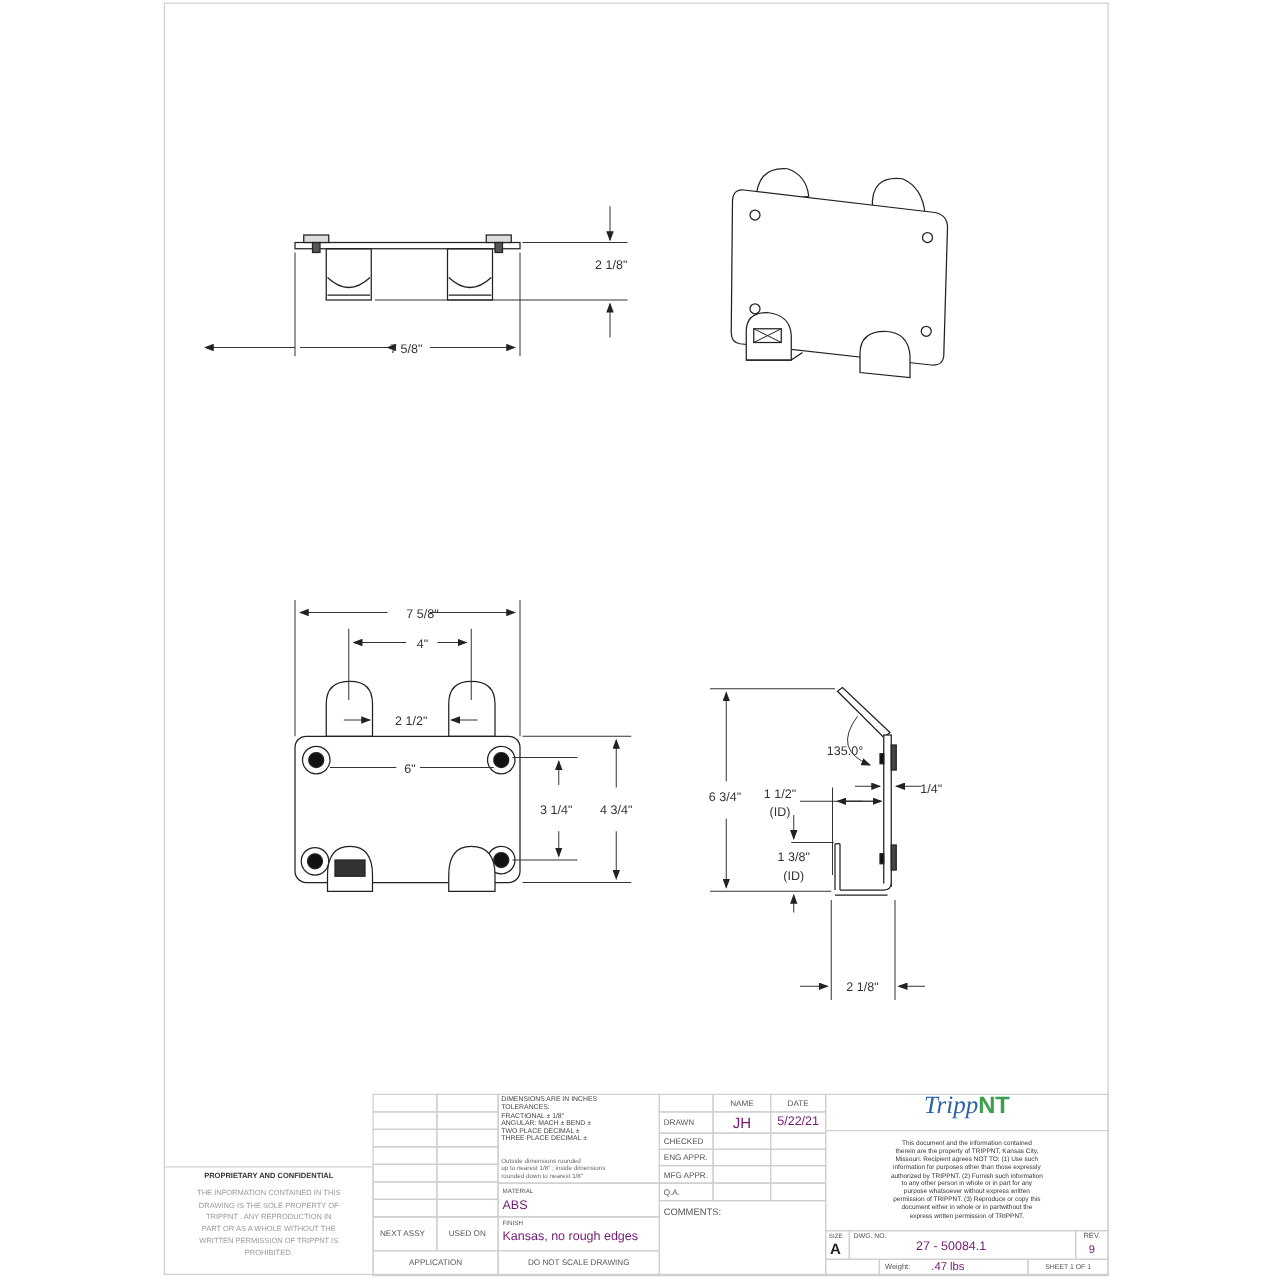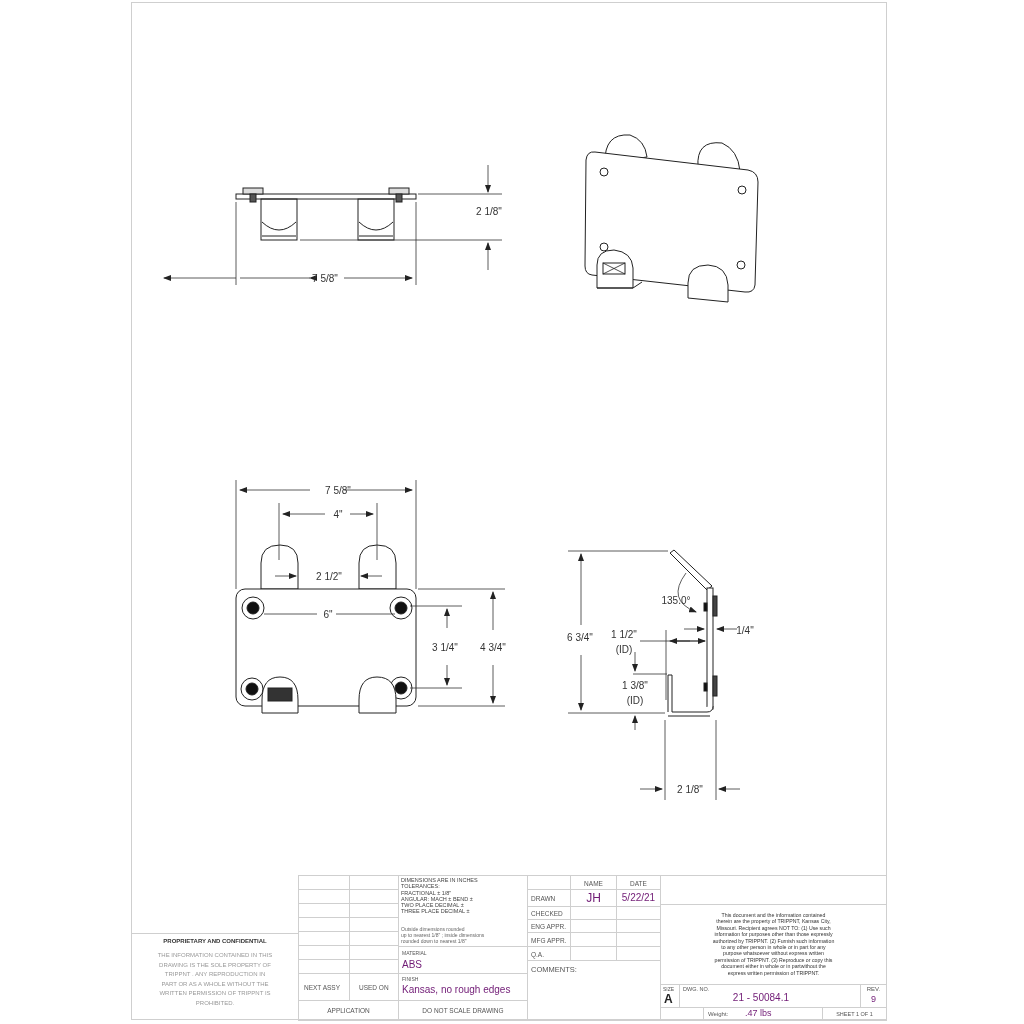--- a/index.html
+++ b/index.html
@@ -247,40 +247,43 @@
 
   <div class="cell" style="left:527px;top:946px;width:44px;height:15px;"></div>
   <div class="cell" style="left:570px;top:946px;width:47px;height:15px;"></div>
   <div class="cell" style="left:616px;top:946px;width:45px;height:15px;"></div>
   <div class="lbl" style="left:531px;top:951px;">Q.A.</div>
 
   <div class="cell" style="left:527px;top:960px;width:134px;height:61px;"></div>
   <div class="lbl" style="left:531px;top:965px;font-size:7.5px;">COMMENTS:</div>
 
   <div class="cell" style="left:660px;top:875px;width:227px;height:110px;"></div>
+  <div style="position:absolute;left:660px;top:873px;width:227px;text-align:center;">
+    <span style="font-family: &quot;Liberation Serif&quot;, serif; font-style: italic; font-size: 20px; color: rgb(43, 95, 168);" id="logo-script">Tripp</span><span style="font-family: &quot;Liberation Sans&quot;, sans-serif; font-weight: bold; font-size: 19px; color: rgb(58, 160, 74);" id="logo-block">NT</span>
+  </div>
   <div class="cell" style="left:660px;top:904px;width:227px;height:1px;border-width:1px 0 0 0;"></div>
   <div style="position:absolute;left:660px;top:912px;width:227px;text-align:center;font-size:5.2px;line-height:6.4px;color:#333;">
     <div>This document and the information contained</div>
     <div>therein are the property of TRIPPNT, Kansas City,</div>
     <div>Missouri. Recipient agrees NOT TO: (1) Use such</div>
     <div>information for purposes other than those expressly</div>
     <div>authorized by TRIPPNT. (2) Furnish such information</div>
     <div>to any other person in whole or in part for any</div>
     <div>purpose whatsoever without express  written</div>
     <div>permission of TRIPPNT. (3) Reproduce or copy this</div>
     <div>document either in whole or in partwithout the</div>
     <div>express written permission of TRIPPNT.</div>
   </div>
 
   <div class="cell" style="left:660px;top:984px;width:20px;height:24px;"></div>
   <div class="lbl" style="left:663px;top:986px;font-size:5px;">SIZE</div>
   <div class="val" style="left:664px;top:992px;font-size:12px;font-weight:bold;color:#222;">A</div>
   <div class="cell" style="left:679px;top:984px;width:182px;height:24px;"></div>
   <div class="lbl" style="left:683px;top:986px;font-size:5.5px;">DWG.  NO.</div>
-  <div class="val" style="left:679px;top:992px;width:110px;text-align:right;font-size:10px;">21 - 50084.1</div>
+  <div class="val" style="left:679px;top:992px;width:110px;text-align:right;font-size:10px;">27 - 50084.1</div>
   <div class="cell" style="left:860px;top:984px;width:27px;height:24px;"></div>
   <div class="lbl" style="left:860px;top:986px;width:27px;text-align:center;font-size:6px;">REV.</div>
   <div class="val" style="left:860px;top:994px;width:27px;text-align:center;font-size:9px;">9</div>
 
   <div class="cell" style="left:660px;top:1007px;width:44px;height:14px;"></div>
   <div class="cell" style="left:703px;top:1007px;width:120px;height:14px;"></div>
   <div class="lbl" style="left:708px;top:1011px;font-size:6px;">Weight:</div>
   <div class="val" style="left:745px;top:1008px;font-size:9px;">.47 lbs</div>
   <div class="cell" style="left:822px;top:1007px;width:65px;height:14px;"></div>
   <div class="lbl" style="left:822px;top:1011px;width:65px;text-align:center;font-size:5.5px;">SHEET 1 OF 1</div>

